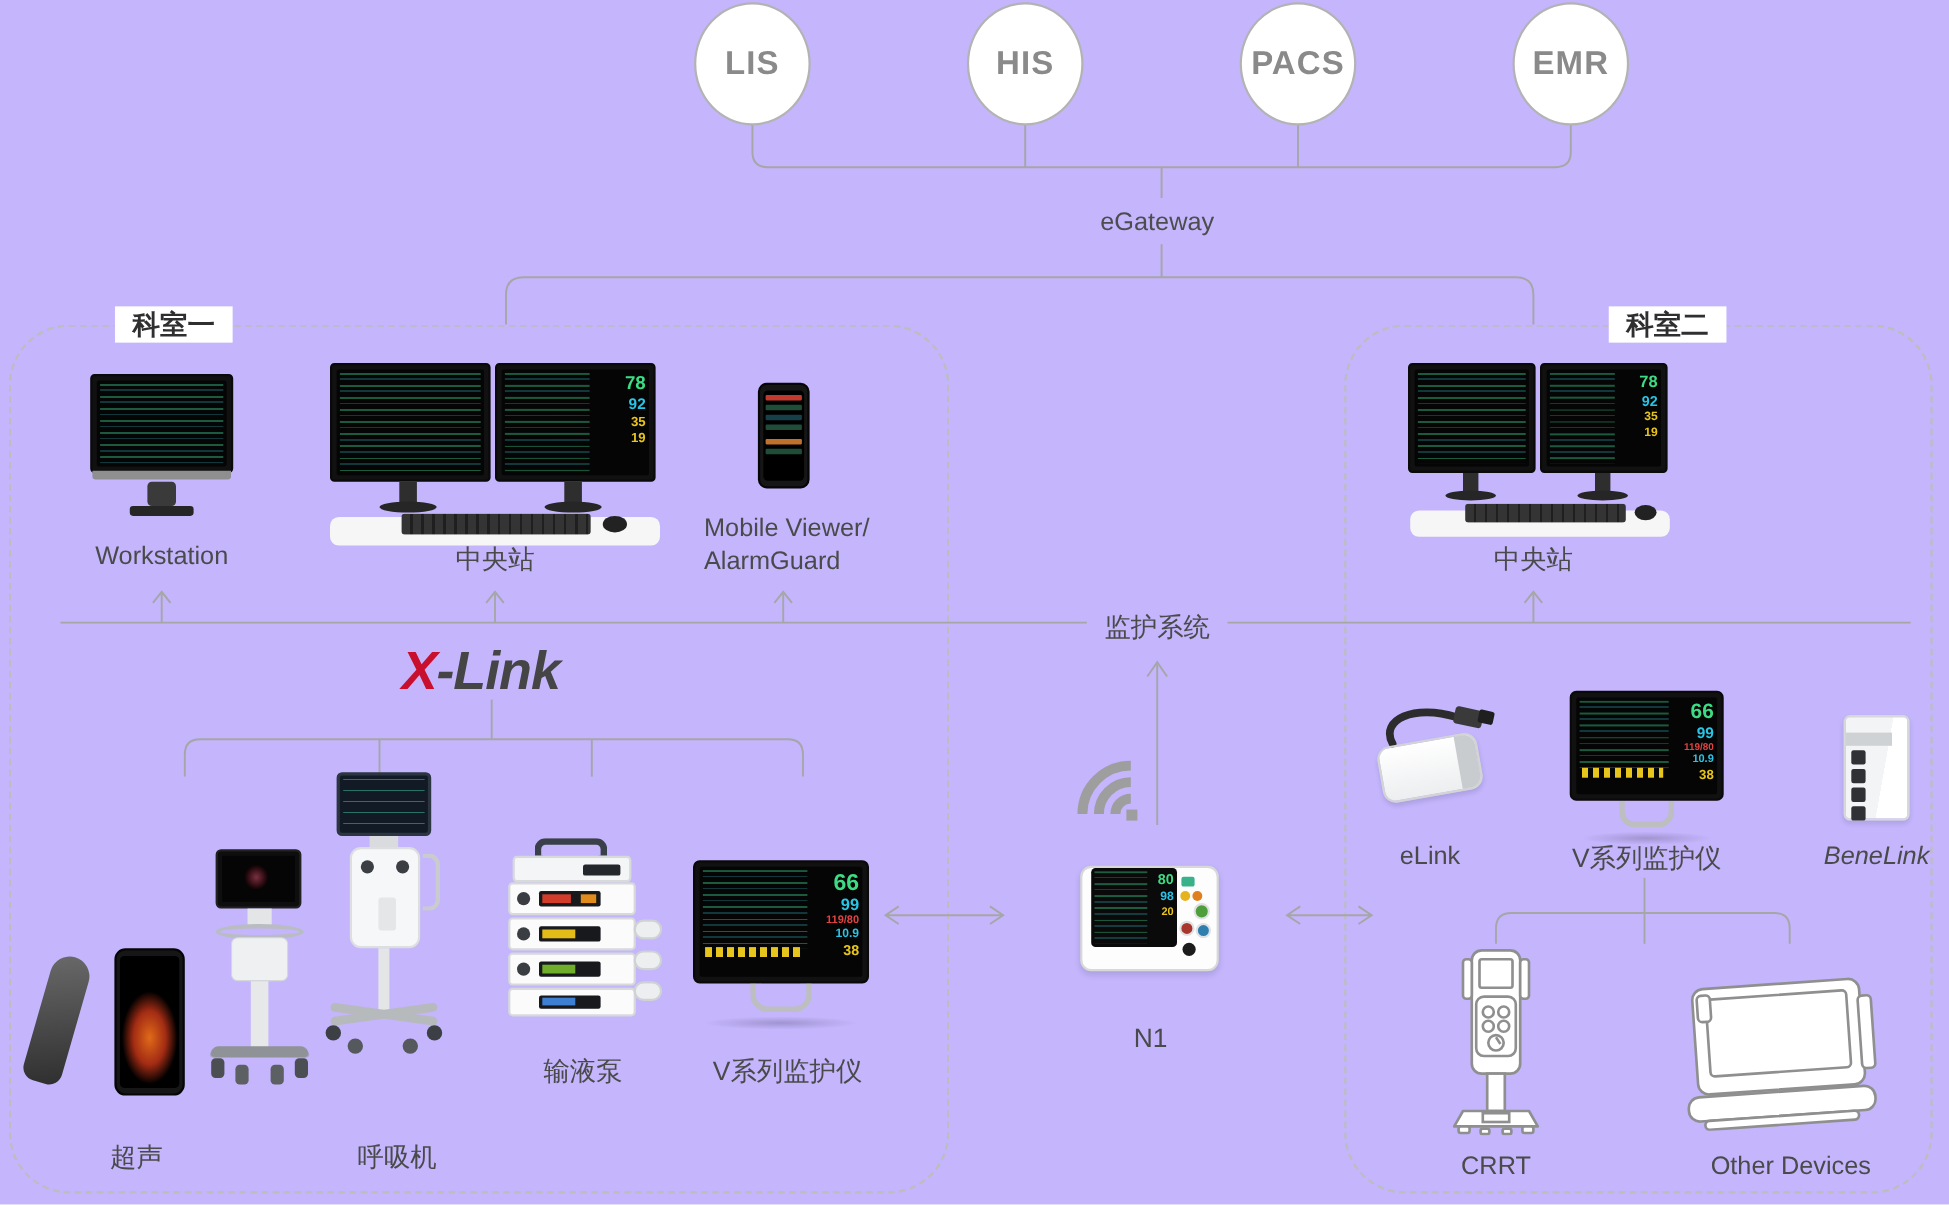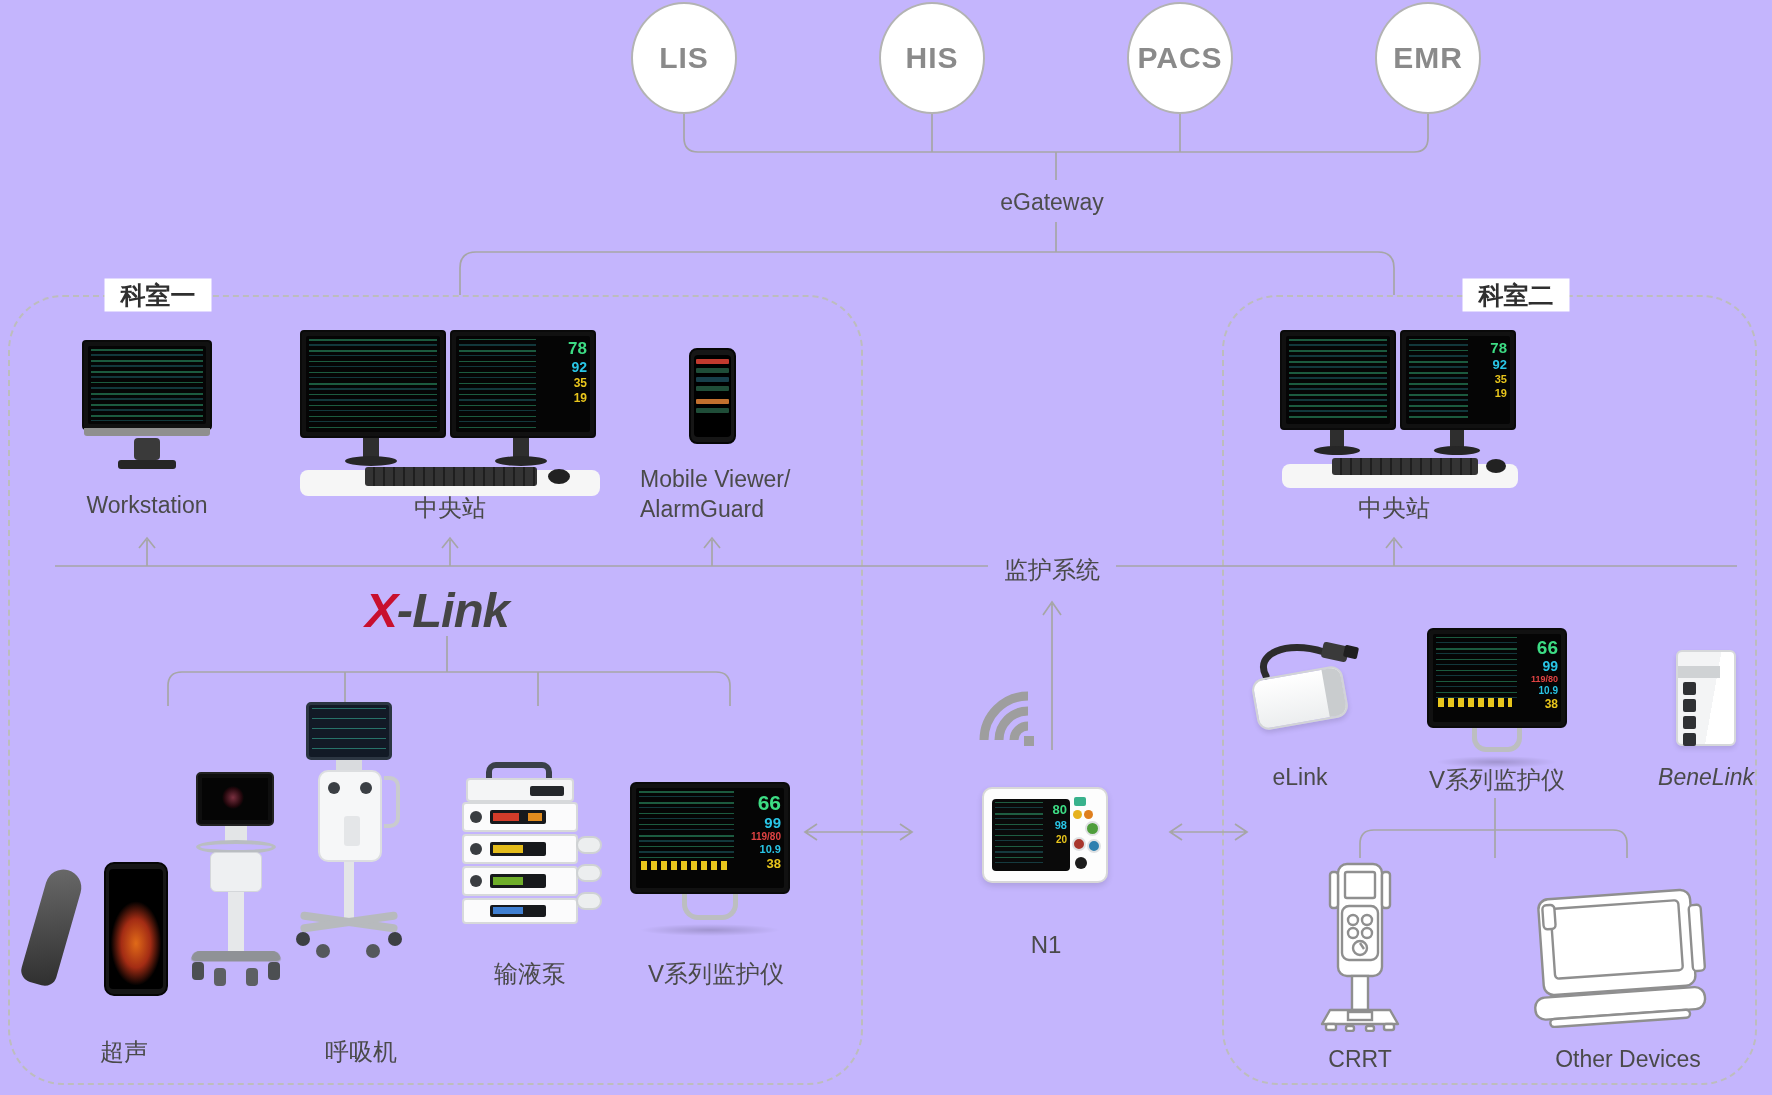--- a/index.html
+++ b/index.html
@@ -270,21 +270,21 @@
         </div>
       </div>
     </div>
     <div class="abs" style="left:682px;top:894px;width:56px;height:26px;border:5px solid #bcbec0;border-top:none;border-radius:0 0 16px 16px;z-index:2;"></div>
     <div class="abs" style="left:640px;top:924px;width:140px;height:12px;background:radial-gradient(closest-side,rgba(0,0,0,.18),transparent);z-index:1;"></div>
   </div>
   <div class="lbl cjk" style="left:716px;top:958px;">V系列监护仪</div>
 
   <div>
     <div class="whitebox" style="left:982px;top:787px;width:126px;height:96px;border-radius:10px;box-shadow:0 3px 6px rgba(0,0,0,.12);">
-      <div style="position:absolute;left:8px;top:10px;width:78px;height:72px;background:#0a0a0a;border-radius:4px;overflow:hidden;">
+      <div style="position:absolute;left:8px;top:0;width:78px;height:72px;background:#0a0a0a;border-radius:4px;overflow:hidden;">
         <div class="rows" style="right:34%;"></div>
         <div class="numcol" style="gap:4px;">
           <span class="n-g" style="font-size:13px">80</span>
           <span class="n-c" style="font-size:11px">98</span>
           <span class="n-y" style="font-size:10px">20</span>
         </div>
       </div>
       <div style="position:absolute;right:4px;top:8px;width:30px;height:80px;">
         <div style="position:absolute;left:2px;top:0;width:12px;height:9px;background:#39b28c;border-radius:2px;"></div>
         <div style="position:absolute;left:1px;top:13px;width:9px;height:9px;border-radius:50%;background:#e6b21e;"></div>

